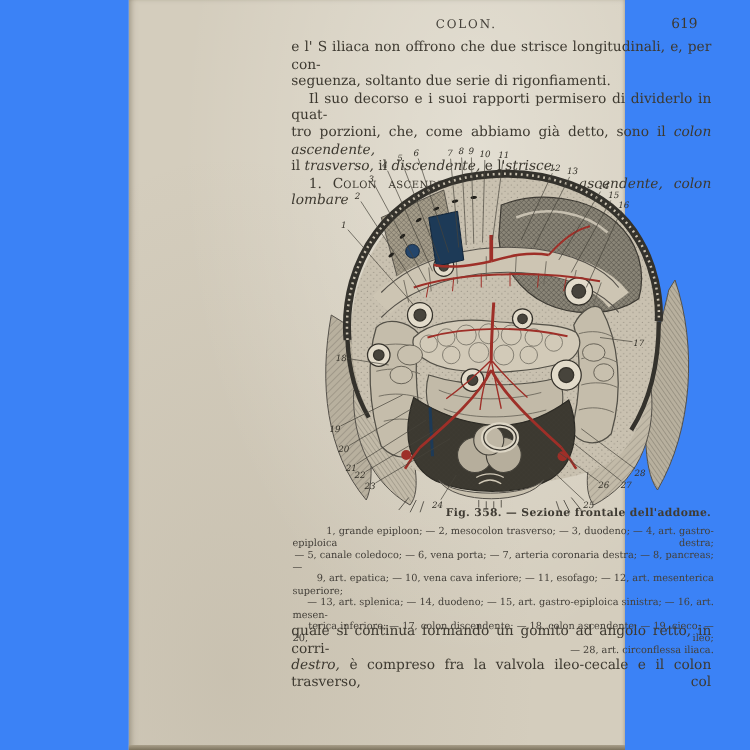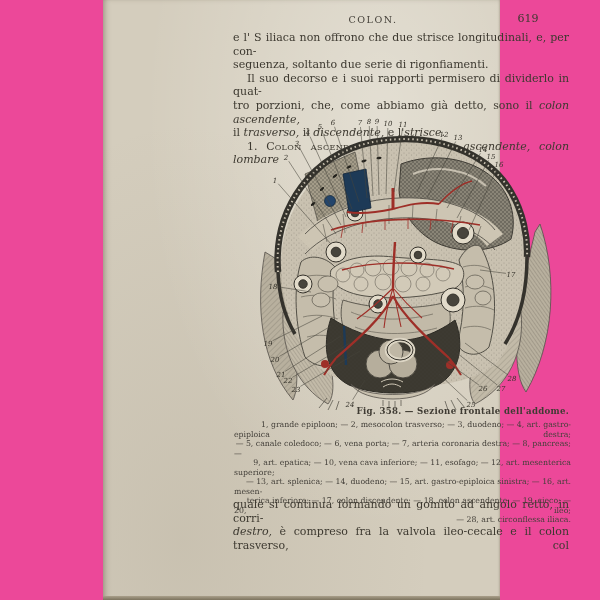--- a/index.html
+++ b/index.html
@@ -1,30 +1,30 @@
 <!DOCTYPE html>
 <html><head>
 <meta charset="utf-8">
 <style>
   html,body{margin:0;padding:0;background:#ffffff;width:600px;height:600px;overflow:hidden;
     font-family:"DejaVu Serif","Liberation Serif",serif;}
-  .stage{position:relative;width:600px;height:600px;background:#ec4899;}
+  .stage{position:relative;width:600px;height:600px;background:#3b82f6;}
   .page{position:absolute;left:103px;top:0;width:397px;height:600px;
     background:
       radial-gradient(ellipse at 70% 20%, rgba(255,255,250,0.35), rgba(0,0,0,0) 60%),
       radial-gradient(ellipse at 20% 90%, rgba(120,108,86,0.12), rgba(0,0,0,0) 55%),
       #d4cdbd;
     box-shadow: inset 4px 0 6px -3px rgba(90,80,60,0.55), inset -2px 0 2px -1px rgba(120,110,90,0.35);
   }
   .page-bottom-edge{position:absolute;left:103px;top:596px;width:397px;height:4px;
     background:linear-gradient(#a99f8a,#7c735e);}
   .ink{color:#3d3930;}
   .running-head{position:absolute;left:130px;top:14px;width:280px;text-align:center;
     font-size:9.5px;letter-spacing:1.5px;color:#45413a;}
-  .page-number{position:absolute;left:395px;top:12px;width:60px;text-align:center;
+  .page-number{position:absolute;left:395px;top:12px;width:60px;text-align:right;
     font-size:11px;color:#3d3930;}
   .textblock{position:absolute;left:130px;width:336px;font-size:11px;line-height:13.6px;color:#3d3930;}
   #intro-block{top:31px;}
   #bottom-block{top:498px;}
   .tline{white-space:nowrap;text-align:left;}
   .tline.j{white-space:normal;text-align:justify;text-align-last:justify;}
   .tline.ind{text-indent:14px;}
   .it{font-style:italic;}
   .sc{font-variant:small-caps;letter-spacing:0.4px;}
   .fig-caption{position:absolute;left:130px;top:406px;width:336px;text-align:right;

